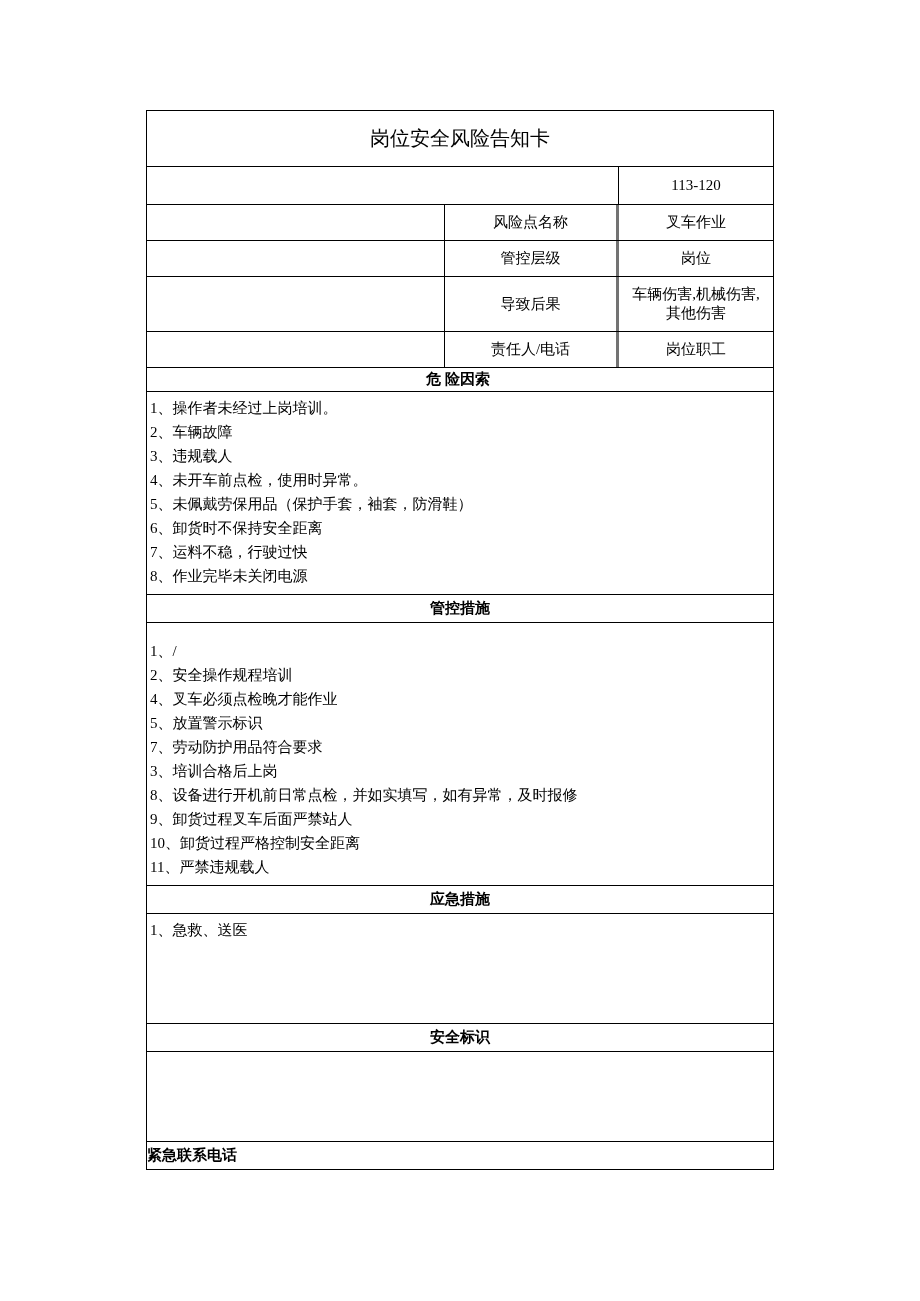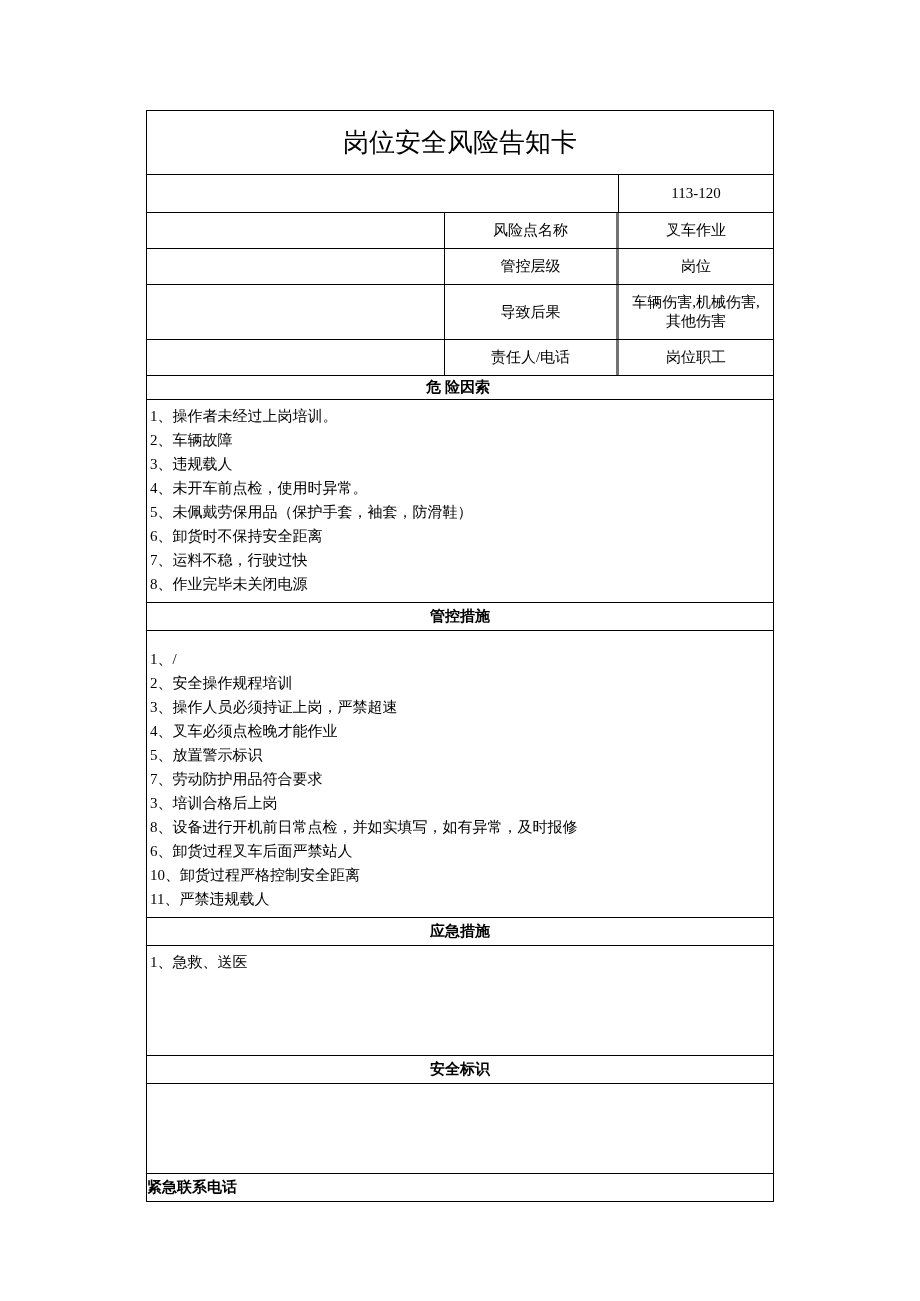--- a/index.html
+++ b/index.html
@@ -11,21 +11,21 @@
       width: 920px;
       min-height: 1301px;
       padding: 110px 146px 0 146px;
     }
     .card {
       border: 1px solid #000;
       width: 100%;
     }
     .title {
       text-align: center;
-      font-size: 26px;
+      font-size: 20px;
       padding: 14px 0;
       border-bottom: 1px solid #000;
     }
     .row {
       display: flex;
       border-bottom: 1px solid #000;
     }
     .row:last-child { border-bottom: none; }
     .cell {
       padding: 8px 6px;
@@ -139,27 +139,26 @@
       <span class="list-item">5、未佩戴劳保用品（保护手套，袖套，防滑鞋）</span>
       <span class="list-item">6、卸货时不保持安全距离</span>
       <span class="list-item">7、运料不稳，行驶过快</span>
       <span class="list-item">8、作业完毕未关闭电源</span>
     </div>
 
   <div class="section-header">管控措施</div>
   <div class="section-body" id="control-body" style="padding-top:16px;">
       <span class="list-item">1、/</span>
       <span class="list-item">2、安全操作规程培训</span>
-      <span class="list-item">3、操作人员必须持证上岗，严禁超速</span>
       <span class="list-item">4、叉车必须点检晚才能作业</span>
       <span class="list-item">5、放置警示标识</span>
       <span class="list-item">7、劳动防护用品符合要求</span>
       <span class="list-item">3、培训合格后上岗</span>
       <span class="list-item">8、设备进行开机前日常点检，并如实填写，如有异常，及时报修</span>
-      <span class="list-item">6、卸货过程叉车后面严禁站人</span>
+      <span class="list-item">9、卸货过程叉车后面严禁站人</span>
       <span class="list-item">10、卸货过程严格控制安全距离</span>
       <span class="list-item">11、严禁违规载人</span>
     </div>
 
   <div class="section-header">应急措施</div>
   <div class="section-body tall" id="emergency-body" style="min-height:110px;">
       <span class="list-item">1、急救、送医</span>
     </div>
 
   <div class="section-header">安全标识</div>

